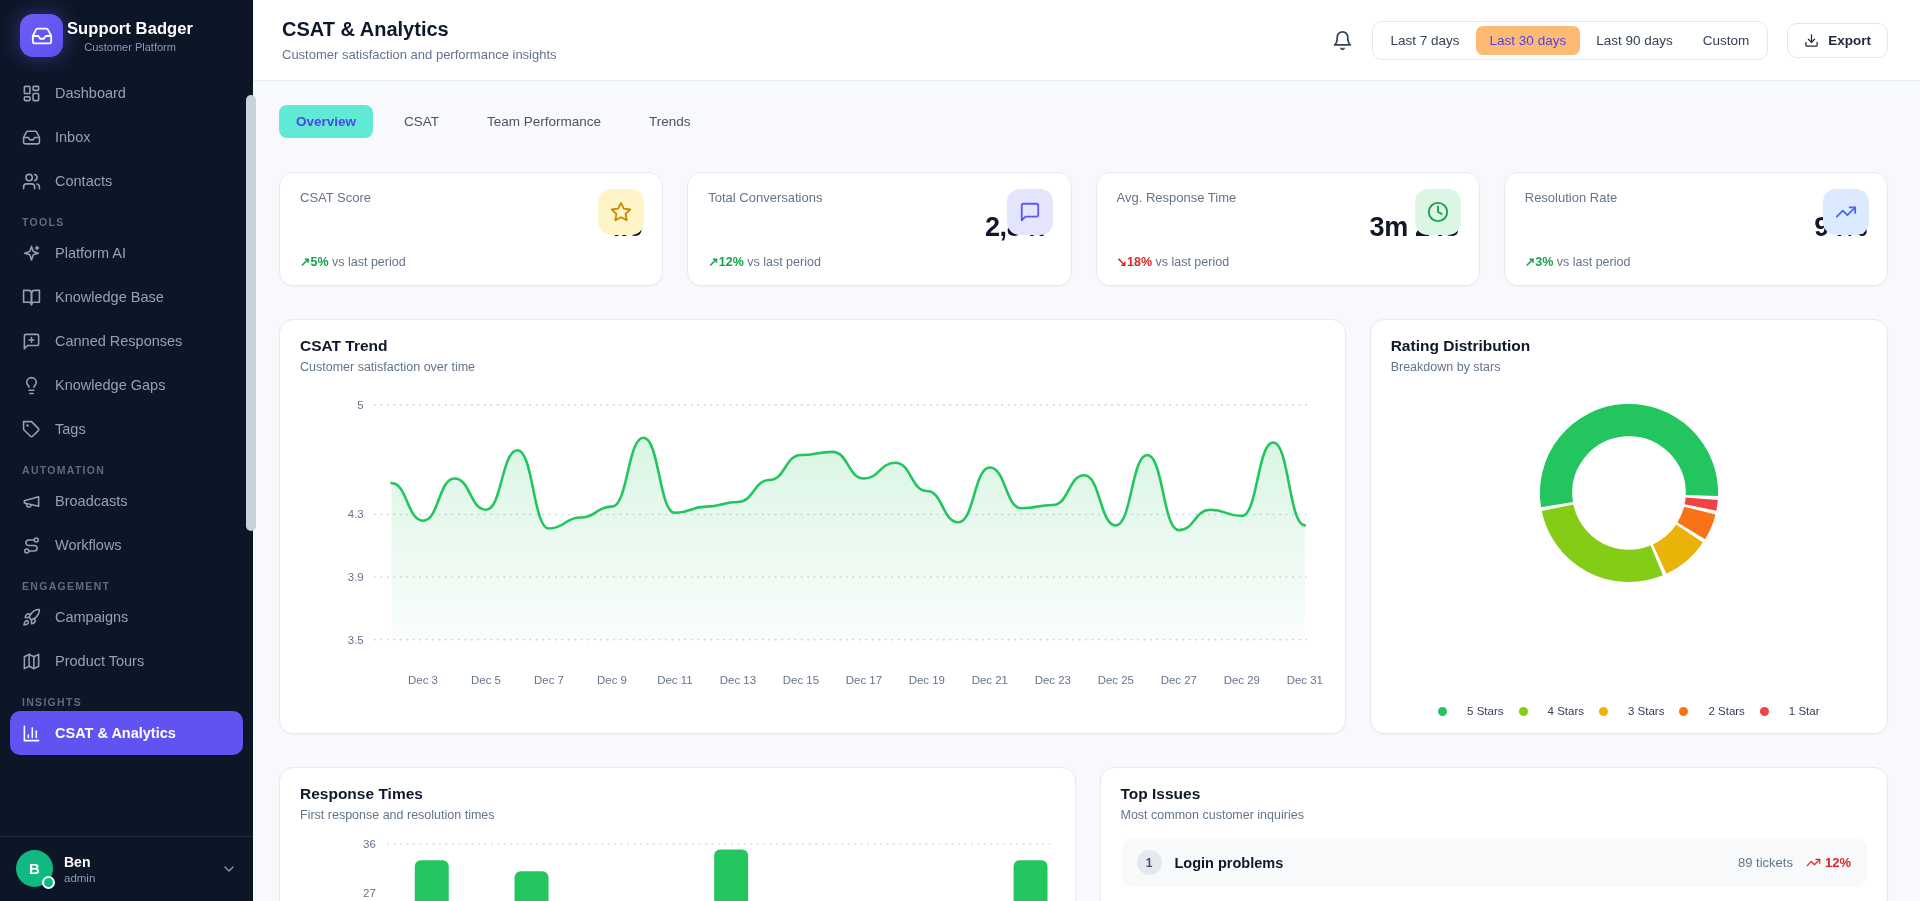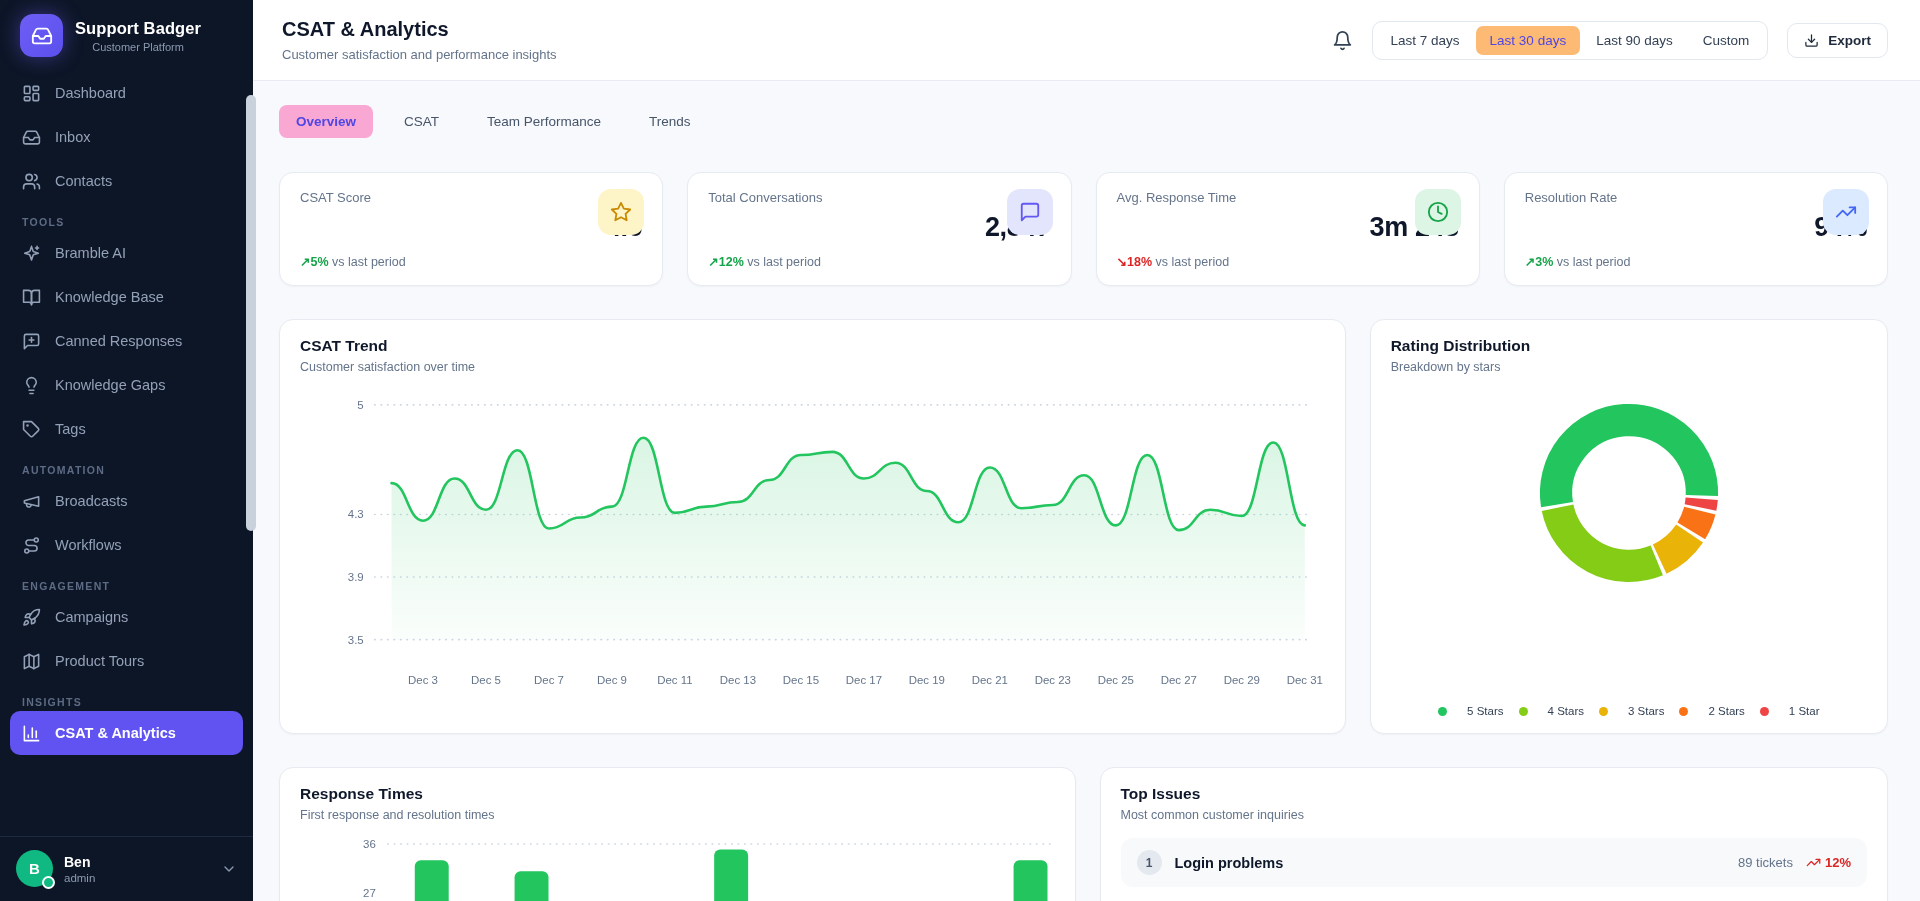--- a/index.html
+++ b/index.html
@@ -2,21 +2,21 @@
 <html><head>
 <meta charset="utf-8">
 <style>
   * { box-sizing: border-box; margin: 0; padding: 0; }
   html, body { width: 1920px; height: 901px; overflow: hidden; }
   body { font-family: "Liberation Sans", sans-serif; background: #f7f9fc; color: #0f172a; }
   .app { display: flex; width: 1920px; height: 901px; }
 
   
   aside { width: 253px; flex-shrink: 0; background: #0d1627; color: #93a1b8; display: flex; flex-direction: column; }
-  .brand { display: flex; align-items: center; gap: 12px; padding: 14px 16px 12px 20px; }
+  .brand { display: flex; align-items: center; gap: 4px; padding: 14px 16px 12px 20px; }
   .brand-tile { width: 43px; height: 43px; border-radius: 13px; background: linear-gradient(135deg,#6e5ef5,#5b50ee); color: #fff; display: flex; align-items: center; justify-content: center; box-shadow: 0 0 20px rgba(110,94,245,.45); flex-shrink: 0; }
   .brand-tile svg { width: 22px; height: 22px; }
   .brand-name { font-size: 16.5px; font-weight: 700; color: #fff; letter-spacing: .1px; }
   .brand-sub { font-size: 11px; color: #8b99b0; margin-top: 3px; text-align: center; }
   nav { flex: 1; padding: 2px 10px 0; overflow: hidden; }
   .nav-section { font-size: 10.5px; font-weight: 700; letter-spacing: 1.3px; color: #5d6b85; margin: 12px 0 2px 12px; line-height: 14px; }
   .nav-item { display: flex; align-items: center; gap: 14px; height: 44px; padding: 0 10px 0 12px; border-radius: 10px; font-size: 14.5px; cursor: pointer; color: #93a1b8; }
   .nav-item .nav-ic { display: inline-flex; width: 19px; height: 19px; flex-shrink: 0; }
   .nav-item .nav-ic svg { width: 19px; height: 19px; }
   .nav-item.active { background: #6153f1; color: #fff; font-weight: 600; }
@@ -40,21 +40,21 @@
   .ranges { display: flex; align-items: center; background: #fff; border: 1px solid #e2e8f0; border-radius: 10px; padding: 4px; gap: 2px; }
   .range-btn { border: none; background: transparent; font-family: "Liberation Sans", sans-serif; font-size: 13.5px; font-weight: 500; color: #334155; padding: 7px 14px; border-radius: 7px; cursor: pointer; white-space: nowrap; }
   .range-btn.active { background: #fdba74; color: #4f46e5; font-weight: 400; }
   .export { display: flex; align-items: center; gap: 9px; background: #fff; border: 1px solid #e2e8f0; border-radius: 10px; padding: 9px 16px; font-family: "Liberation Sans", sans-serif; font-size: 13.5px; font-weight: 600; color: #1e293b; cursor: pointer; }
   .export .ic { display: inline-flex; width: 15px; height: 15px; }
   .export svg { width: 15px; height: 15px; }
 
   .content { padding: 24px 32px 0 26px; height: 820px; overflow: hidden; }
   .tabs { display: flex; gap: 14px; margin-bottom: 34px; }
   .tab { border: none; background: transparent; font-family: "Liberation Sans", sans-serif; font-size: 13.5px; font-weight: 500; color: #475569; padding: 9px 17px; border-radius: 8px; cursor: pointer; }
-  .tab.active { background: #f9a8d4; color: #4f46e5; font-weight: 600; }
+  .tab.active { background: #5eead4; color: #4f46e5; font-weight: 600; }
 
   .card { background: #fff; border: 1px solid #e7ebf1; border-radius: 14px; box-shadow: 0 1px 2px rgba(16,24,40,.04); }
   .kpis { display: grid; grid-template-columns: repeat(4, 1fr); gap: 24px; margin-bottom: 33px; }
   .kpi { position: relative; height: 114px; padding: 17px 20px; }
   .kpi-label { font-size: 13px; font-weight: 500; color: #64748b; }
   .kpi-value { font-size: 27px; font-weight: 800; color: #0f172a; margin-top: 7px; letter-spacing: -.4px; text-align: right; }
   .kpi-delta { font-size: 12.5px; color: #64748b; margin-top: 11px; }
   .kpi-delta b { font-weight: 700; }
   .kpi-icon { position: absolute; top: 16px; right: 18px; width: 46px; height: 46px; border-radius: 13px; display: flex; align-items: center; justify-content: center; }
   .kpi-icon svg { width: 22px; height: 22px; }
@@ -136,21 +136,21 @@
         </div>
         <div class="nav-section">TOOLS</div>
         <div class="nav-item">
           <span class="nav-ic">
             <svg viewBox="0 0 24 24" fill="none" stroke="currentColor" stroke-width="2" stroke-linecap="round" stroke-linejoin="round">
               <path d="M12 3l1.8 5.5a2 2 0 0 0 1.3 1.3l5.5 1.8-5.5 1.8a2 2 0 0 0-1.3 1.3L12 20.2l-1.8-5.5a2 2 0 0 0-1.3-1.3L3.4 11.6l5.5-1.8a2 2 0 0 0 1.3-1.3z"></path>
               <path d="M19 3v4"></path>
               <path d="M17 5h4"></path>
             </svg>
           </span>
-          <span>Bramble AI</span>
+          <span>Platform AI</span>
         </div>
         <div class="nav-item">
           <span class="nav-ic">
             <svg viewBox="0 0 24 24" fill="none" stroke="currentColor" stroke-width="2" stroke-linecap="round" stroke-linejoin="round">
               <path d="M2 3h6a4 4 0 0 1 4 4v14a3 3 0 0 0-3-3H2z"></path>
               <path d="M22 3h-6a4 4 0 0 0-4 4v14a3 3 0 0 1 3-3h7z"></path>
             </svg>
           </span>
           <span>Knowledge Base</span>
         </div>

